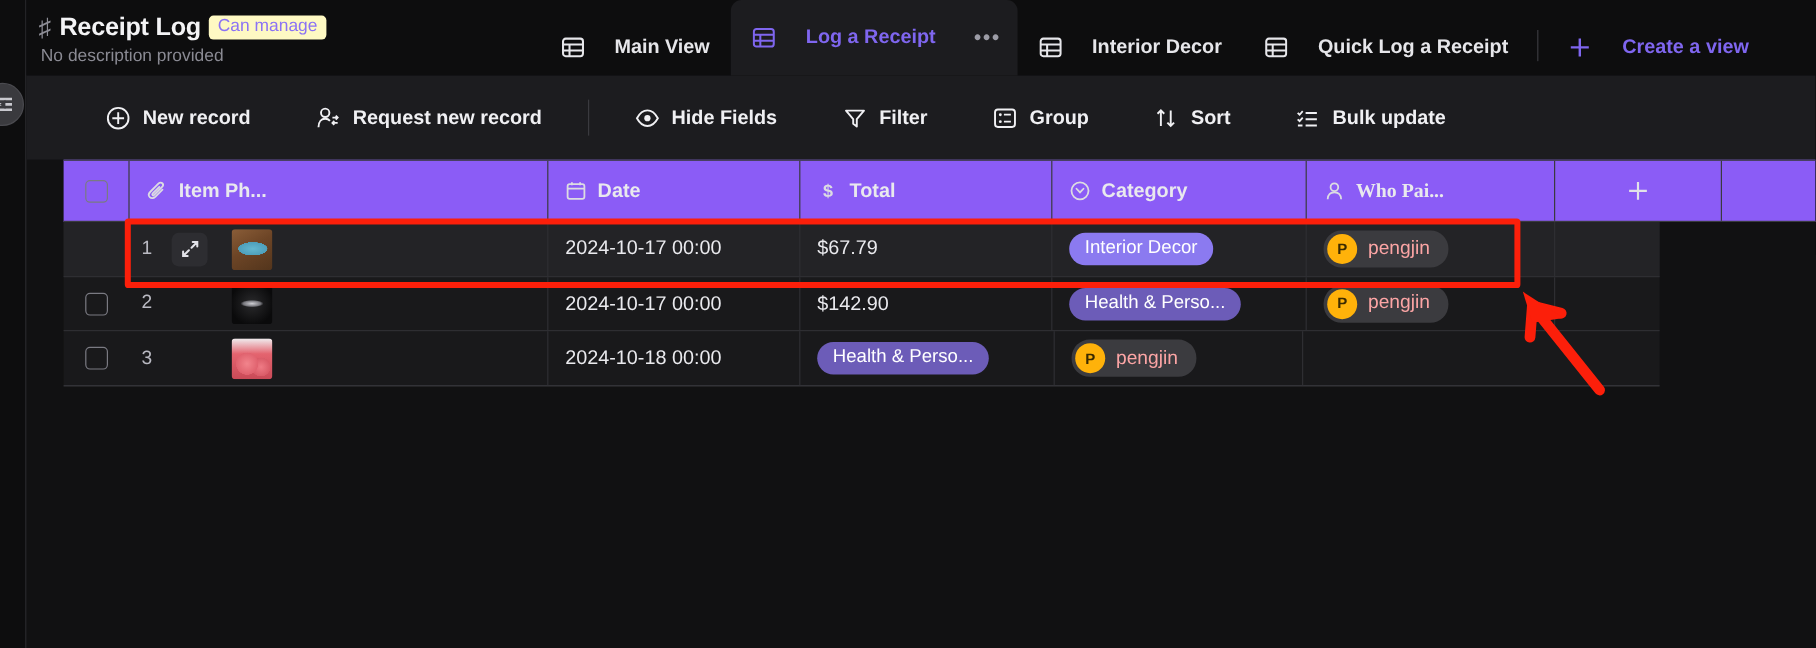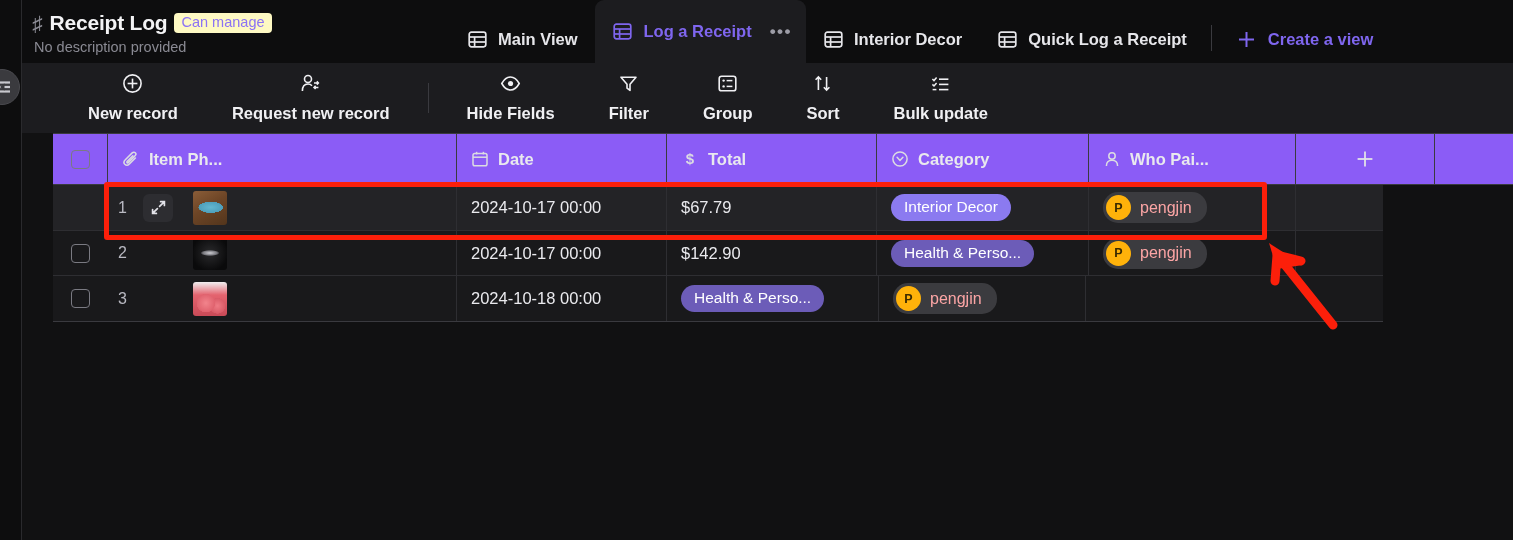--- a/index.html
+++ b/index.html
@@ -35,21 +35,21 @@
   .hash-icon { color: #8d8d96; font-size: 21px; font-weight: 400; line-height: 1; }
   .db-title { color: #f3f3f5; font-size: 21px; font-weight: bold; letter-spacing: -.2px; }
   .perm-badge {
     background: #fef9c3; color: #8b72f5; font-size: 14.5px;
     padding: 2px 7px 3px; border-radius: 4px; line-height: 1.1;
   }
   .db-desc { color: #8a8a93; font-size: 14.5px; margin-top: 4px; margin-left: 2px; }
 
   .tabs { display: flex; align-items: flex-end; height: 63px; flex: 1; }
   .tab {
-    display: flex; align-items: center; gap: 11px;
+    display: flex; align-items: center; gap: 25px;
     padding: 0 18px; height: 48px; cursor: pointer;
     color: #e6e6ea; font-size: 16.5px; font-weight: bold;
     white-space: nowrap;
   }
   .tab.active {
     background: #1c1c1f; color: #7f66ef; font-weight: bold;
     border-radius: 9px 9px 0 0; height: 63px; padding: 0 14px 0 18px;
     align-items: center;
     text-align: right;
   }
@@ -61,39 +61,39 @@
 
   
   .toolbar {
     position: absolute; left: 22px; top: 63px; right: 0; height: 70px;
     background: #1c1c1f;
     display: flex; align-items: center; padding-left: 50px; gap: 0;
   }
   .tb-item {
     display: flex; align-items: center; gap: 10px;
     color: #f0f0f3; font-size: 16.5px; font-weight: bold;
-    padding: 6px 16px; cursor: pointer; white-space: nowrap; flex-direction: column;
+    padding: 6px 16px; cursor: pointer; white-space: nowrap;
   }
   .tb-sep { width: 1px; height: 30px; background: #3a3a3f; margin: 0 22px; }
 
   
   .grid { position: absolute; left: 53px; top: 133px; width: 1460px; }
   .grid-header { display: flex; height: 52px; background: #8b5cf6; border-top: 1px solid #3a3a3f; border-bottom: 1px solid #3a3a3f; }
   .hc {
     display: flex; align-items: center; gap: 9px;
     border-right: 1px solid #3a3a3f; padding-left: 14px;
     color: #e9e9ee; font-size: 16.5px; font-weight: bold; flex: none;
   }
   .hc.cb { width: 55px; justify-content: center; padding: 0; }
   .c-check { width: 19px; height: 19px; border: 1.6px solid #7a7a82; border-radius: 4px; cursor: pointer; }
   .col-photo { width: 349px; }
   .col-date  { width: 210px; }
   .col-total { width: 210px; }
   .col-cat   { width: 212px; }
-  .col-who   { width: 207px; }
+  .col-who   { width: 207px; font-family: Liberation Serif, serif; }
   .col-plus  { width: 139px; justify-content: center; padding: 0; border-right: 1px solid #3a3a3f; }
 
   .grid-body { background: #19191b; border-bottom: 1px solid #3a3a3f; width: 1330px; }
   .row { display: flex; height: 45px; border-bottom: 1px solid #2e2e32; }
   .row:last-child { border-bottom: none; }
   .row.highlight { background: #232326; height: 46px; }
   .cell {
     display: flex; align-items: center;
     border-right: 1px solid #2e2e32; flex: none;
     color: #eaeaee; font-size: 16.5px; padding-left: 14px;

